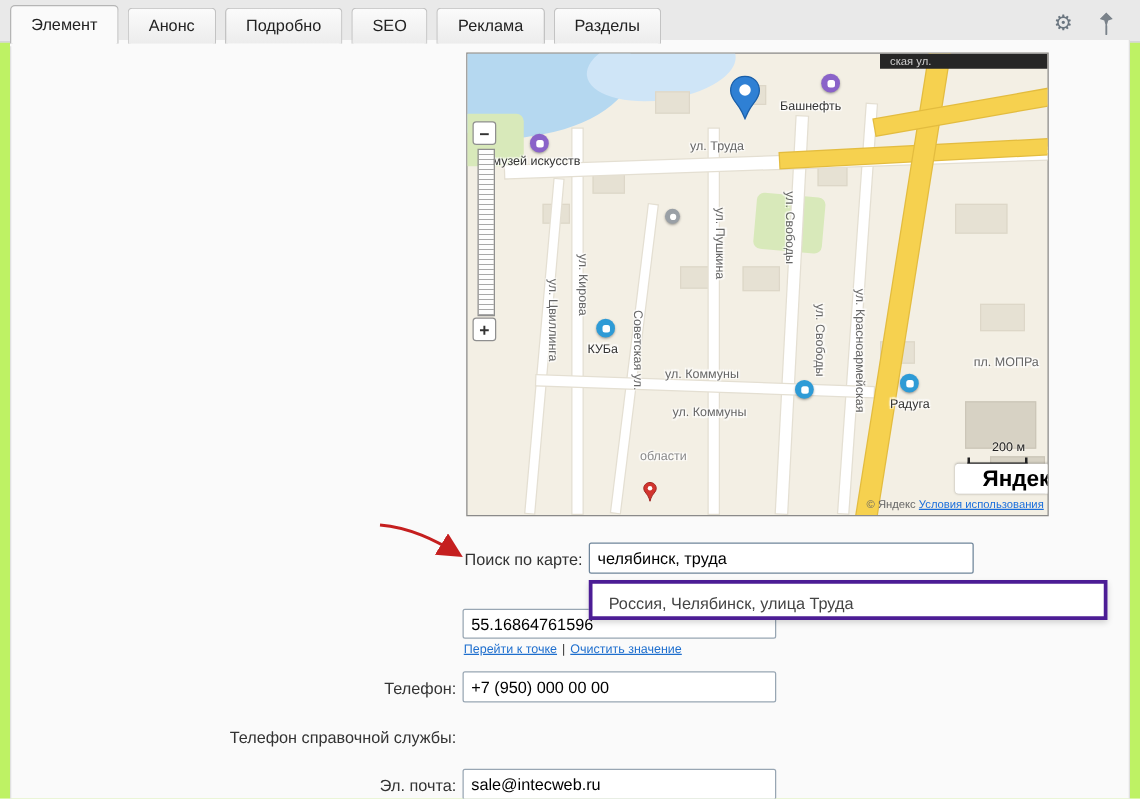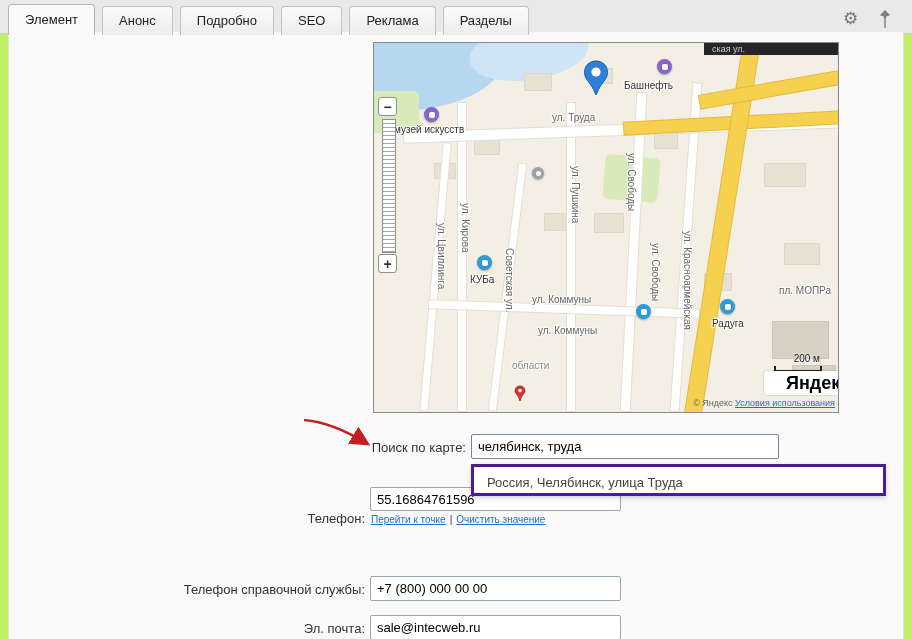--- a/index.html
+++ b/index.html
@@ -209,24 +209,24 @@
   <input class="inp" style="left: 471px; top: 434px; width: 308px; height: 25px; border-color: rgb(111, 133, 154);" value="челябинск, труда">
 
   <input class="inp" style="left: 370px; top: 487px; width: 251px; height: 24px; z-index: 1;" value="55.16864761596">
 
   <div id="suggest">Россия, Челябинск, улица Труда</div>
 
   <div id="gotolinks">
     <a>Перейти к точке</a><span class="sep">|</span><a>Очистить значение</a>
   </div>
 
-  <div class="flabel" style="left:200px;top:511px;width:165px;">Телефон:</div>
+  <div class="flabel" style="left:200px;top:543px;width:165px;">Телефон:</div>
+  <input class="inp" style="left: 370px; top: 537px; width: 251px; height: 25px;" value="+7 (950) 000 00 00">
 
   <div class="flabel" style="left:138px;top:582px;width:227px;">Телефон справочной службы:</div>
-  <input class="inp" style="left: 370px; top: 576px; width: 251px; height: 25px;" value="+7 (800) 000 00 00">
 
   <div class="flabel" style="left:200px;top:621px;width:165px;">Эл. почта:</div>
   <input class="inp" style="left: 370px; top: 615px; width: 251px; height: 25px;" value="sale@intecweb.ru">
 
   <svg id="redarrow" width="76" height="42" viewBox="0 0 76 42">
     <defs>
       <marker id="ah" markerWidth="8" markerHeight="8" refX="6" refY="4" orient="auto">
         <path d="M0,0 L8,4 L0,8 Z" fill="#c51f1f"></path>
       </marker>
     </defs>

